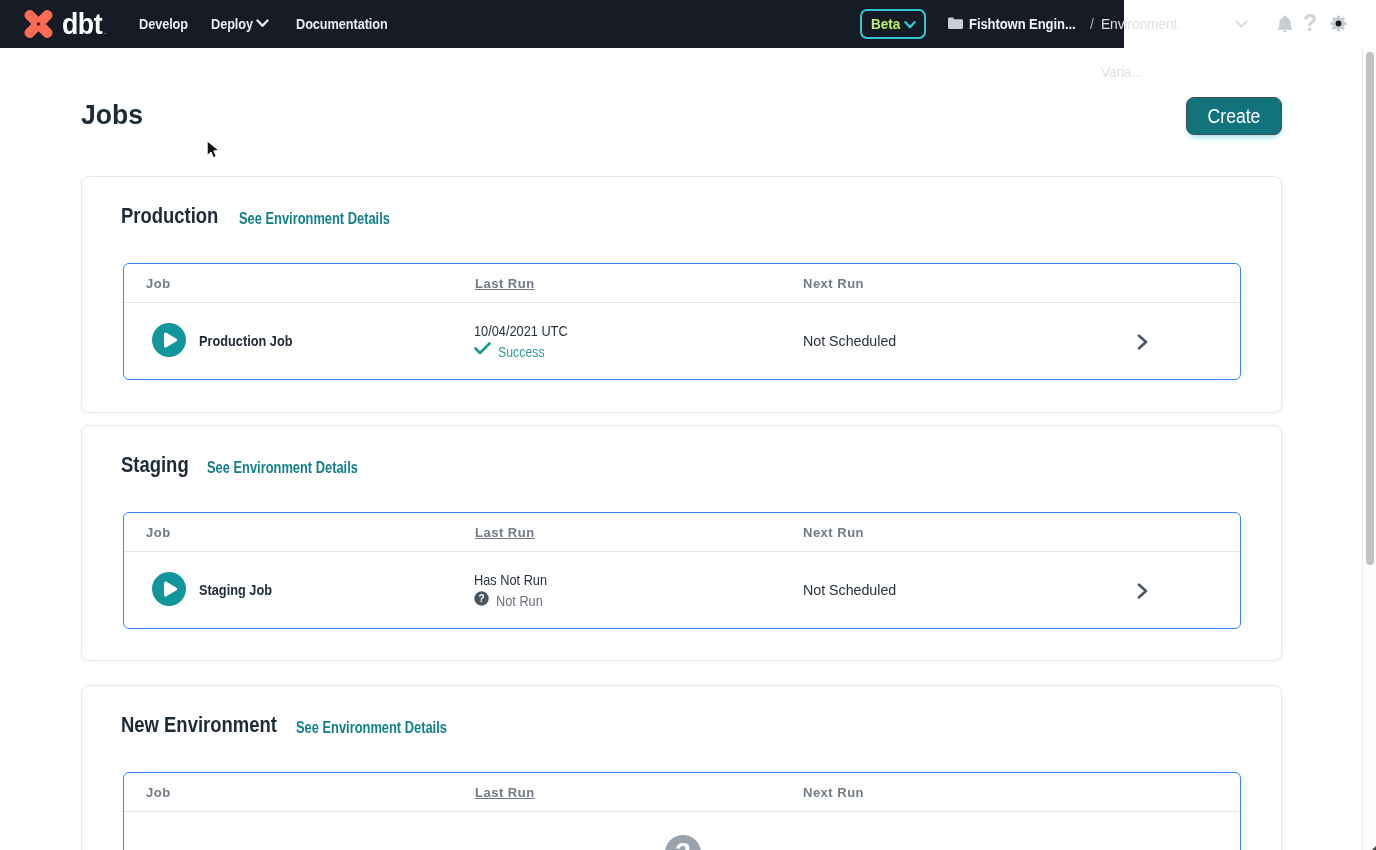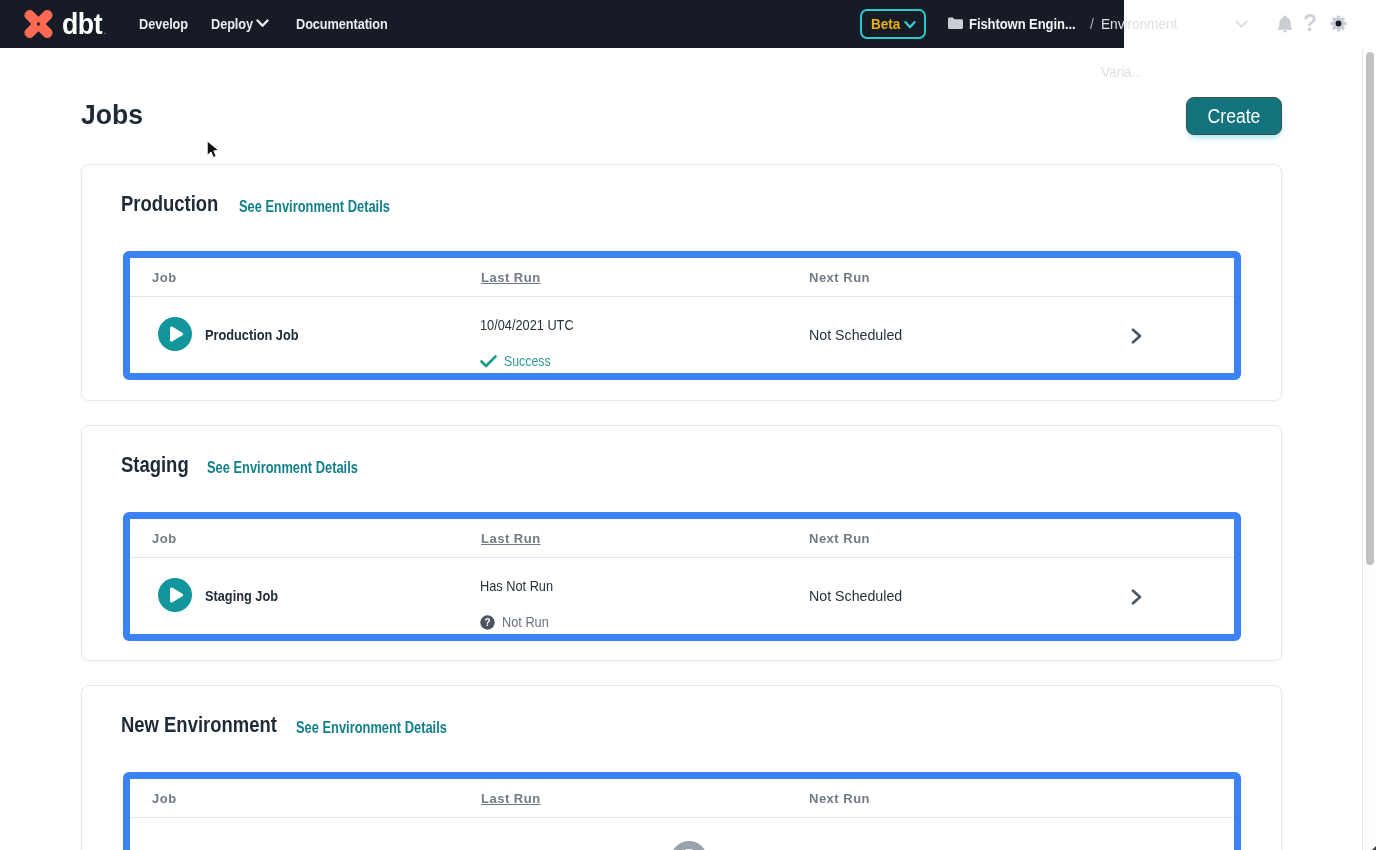--- a/index.html
+++ b/index.html
@@ -8,54 +8,54 @@
   body { position:relative; }
 
   
   .nav { position:absolute; left:0; top:0; width:1124px; height:48px; background:#161b26; }
   .logo-mark { position:absolute; left:23px; top:8px; }
   .logo-text { position:absolute; left:62px; top:8px; color:#fff; font-size:29px; font-weight:bold; letter-spacing:-0.5px; transform:scaleX(0.92); transform-origin:0 0; }
   .logo-tm { position:absolute; left:104px; top:28px; color:#fff; font-size:7px; }
   .navlink { position:absolute; top:0; height:48px; line-height:48px; color:#e8ebee; font-size:14.5px; font-weight:bold; letter-spacing:-0.1px; transform:scaleX(0.88); transform-origin:0 50%; }
   .nl1 { left:139px; } .nl2 { left:211px; } .nl3 { left:296px; }
   .nav-caret { position:absolute; left:256px; top:19px; }
-  .beta { position:absolute; left:860px; top:9px; width:66px; height:30px; border:2px solid #30c8d0; border-radius:7px; color:#eab308; font-size:15px; font-weight:bold; line-height:26px; padding-left:9px; }
+  .beta { position:absolute; left:860px; top:9px; width:66px; height:30px; border:2px solid #30c8d0; border-radius:7px; color:#bef264; font-size:15px; font-weight:bold; line-height:26px; padding-left:9px; }
   .beta svg { position:absolute; right:8px; top:10px; }
   .crumb-folder { position:absolute; left:948px; top:17px; }
   .crumb1 { position:absolute; left:969px; top:0; height:48px; line-height:48px; color:#f2f4f6; font-size:14.5px; font-weight:bold; letter-spacing:-0.1px; transform:scaleX(0.90); transform-origin:0 50%; }
   .crumb-slash { position:absolute; left:1090px; top:0; height:48px; line-height:48px; color:#aab2ba; font-size:14px; }
   .crumb2 { position:absolute; left:1101px; top:0; height:48px; line-height:48px; color:#dde1e6; font-size:14.5px; letter-spacing:-0.1px; transform:scaleX(0.95); transform-origin:0 50%; }
   .crumb-caret { position:absolute; left:1235px; top:20px; }
   .ico-bell { position:absolute; left:1277px; top:15px; }
   .ico-q { position:absolute; left:1303px; top:0; height:48px; line-height:47px; color:#ced3da; font-size:23px; font-weight:bold; }
   .ico-gear { position:absolute; left:1330px; top:15px; }
 
   
   .h1 { position:absolute; left:81px; top:99px; font-size:28px; font-weight:bold; color:#1e2a36; transform:scaleX(0.95); transform-origin:0 0; }
   .sxc { display:inline-block; transform:scaleX(0.88); }
   .btn-create { position:absolute; left:1186px; top:97px; width:96px; height:38px; background:#12737d; border:1px solid #444d53; border-radius:8px; color:#fff; font-size:20px; text-align:center; line-height:36px; box-shadow:0 5px 7px -3px #9fe4eb, 0 2px 3px -1px #d2f2f5; }
   .cursor { position:absolute; left:206px; top:140px; }
 
   .card { position:absolute; left:81px; width:1201px; background:#fff; border:1px solid #e6e9eb; border-radius:8px; box-shadow:0 1px 4px rgba(30,42,54,0.05); }
-  .c1 { top:164px; height:237px; }
+  .c1 { top:176px; height:237px; }
   .c2 { top:425px; height:236px;padding-left:40px; }
   .c3 { top:685px; height:360px; }
   .card-title { position:absolute; left:39px; top:26px; font-size:22.5px; font-weight:bold; color:#1e2a36; line-height:26px; transform:scaleX(0.82); transform-origin:0 0; }
   .card-link { position:absolute; top:26px; font-size:16.5px; font-weight:bold; color:#12808a; line-height:30px; transform:scaleX(0.78); transform-origin:0 0; }
 
-  .tbl { position:absolute; left:41px; right:40px; top:86px; border:7px solid #3b82f6; border-radius:6px; background:#fff; }
+  .tbl { position:absolute; left:41px; right:40px; top:86px; border:1px solid #3b82f6; border-radius:6px; background:#fff; }
   .thead { height:39px; border-bottom:1px solid #e3e6e9; position:relative; }
   .th { position:absolute; top:0; height:39px; line-height:39px; font-size:13px; font-weight:bold; color:#727b85; letter-spacing:0.5px; }
   .th1 { left:22px; } .th2 { left:351px;text-decoration:underline; } .th3 { left:679px; }
   .trow { height:76px; position:relative; }
   .play { position:absolute; left:28px; top:20px; }
   .job-name { position:absolute; left:75px; top:0; height:76px; line-height:76px; font-size:15px; font-weight:bold; color:#212d39; transform:scaleX(0.85); transform-origin:0 50%; }
   .lastrun { position:absolute; left:350px; top:18px; font-size:14.5px; color:#28323e; line-height:20px; }
   .lr1 { display:inline-block; transform:scaleX(0.88); transform-origin:0 50%; }
-  .lr2 { display:flex; align-items:center; margin-top:16px; height:20px; }
+  .lr2 { display:flex; margin-top:1px; height:20px; }
   .lr2 svg { margin-right:7px; }
   .success-t { color:#2f9d95; display:inline-block; transform:scaleX(0.85); transform-origin:0 50%; }
   .notrun-t { color:#68717d; display:inline-block; transform:scaleX(0.88); transform-origin:0 50%; }
   .nextrun { position:absolute; left:679px; top:0; height:76px; line-height:76px; font-size:14.5px; color:#28323e; transform:scaleX(0.98); transform-origin:0 50%; }
   .rowchev { position:absolute; right:92px; top:31px; }
 
   .empty-q { position:absolute; left:541px; top:62px; width:36px; height:36px; border-radius:50%; background:#9aa2ad; color:#fff; font-size:26px; font-weight:bold; text-align:center; line-height:34px; }
 
   
   .sb-track { position:absolute; right:0; top:48px; width:14px; height:802px; background:#fdfdfd; border-left:1px solid #e9e9e9; }

